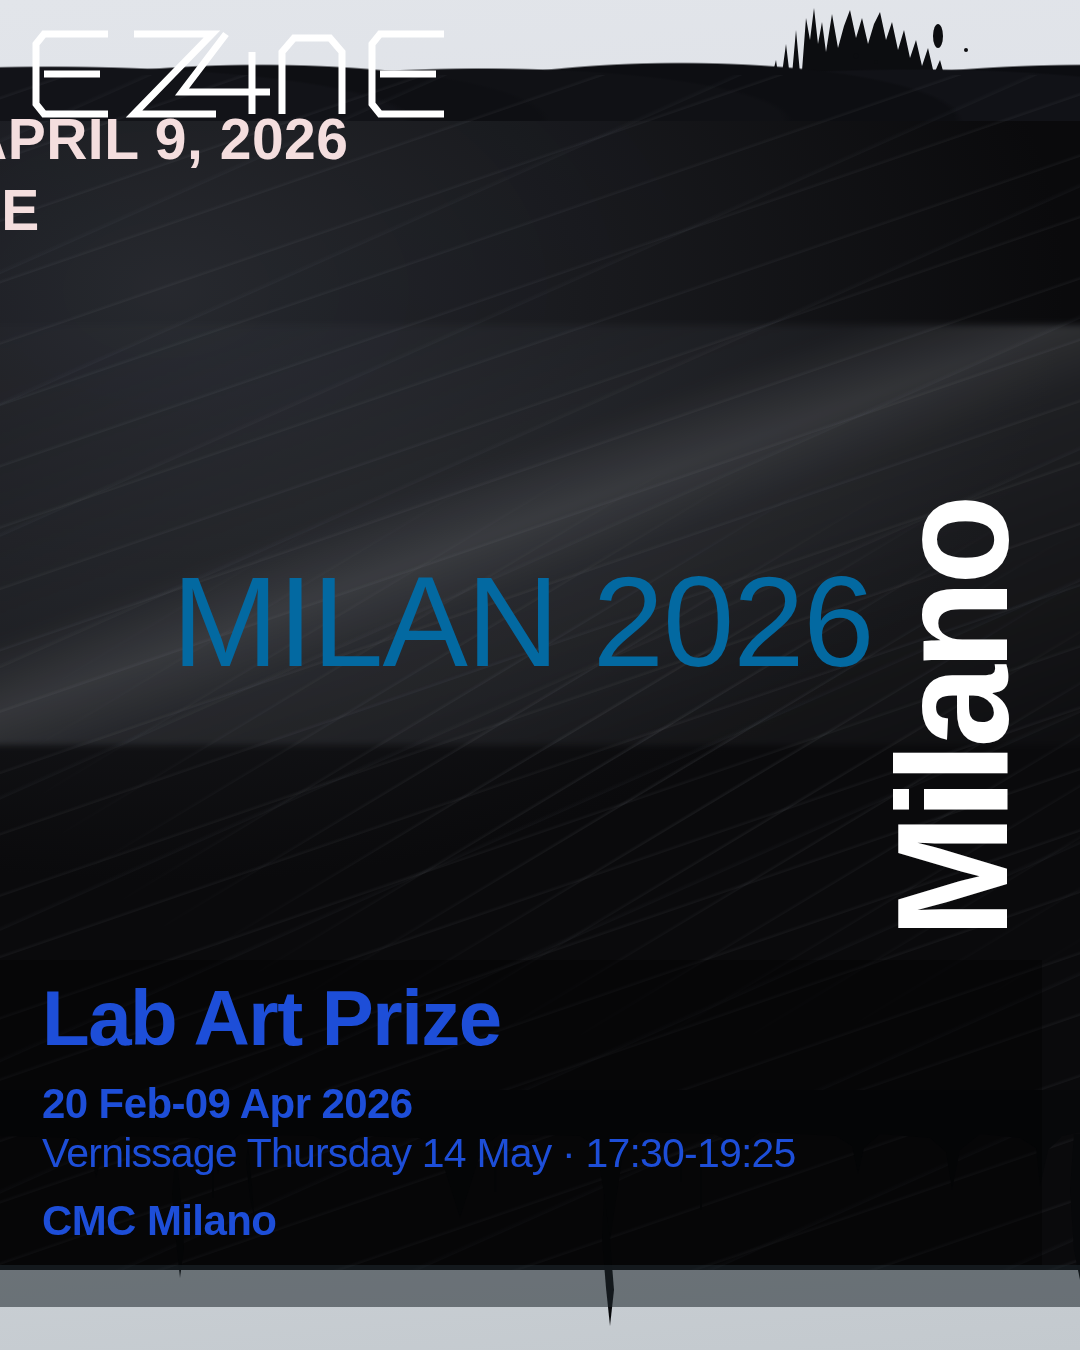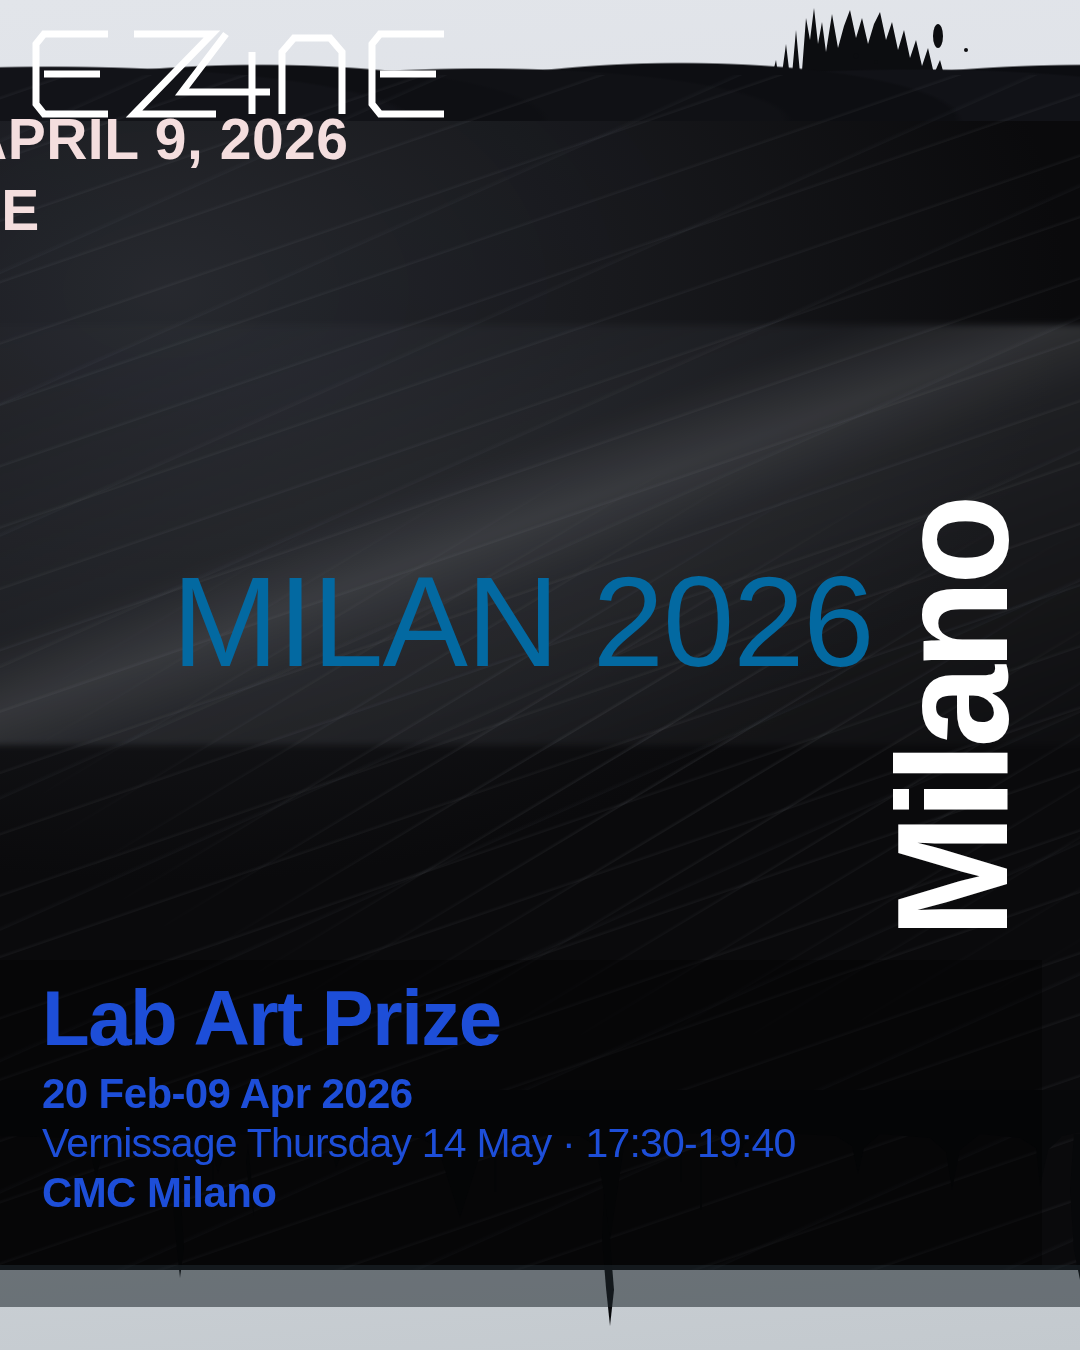--- a/index.html
+++ b/index.html
@@ -165,39 +165,39 @@
 
   .copy-title{
     font-family:"Liberation Sans", sans-serif;
     font-weight:700;
     font-size:78px;
     line-height:.98;
     letter-spacing:-1.5px;
     white-space:nowrap;
   }
   .copy-dates{
-    margin-top:16px;
+    margin-top:26px;
     font-family:"Liberation Sans", sans-serif;
     font-weight:700;
     font-size:42px;
     letter-spacing:-.6px;
     line-height:1.05;
     white-space:nowrap;
   }
   .copy-vern{
     margin-top:4px;
     font-family:"Liberation Sans", sans-serif;
     font-weight:400;
     font-size:41px;
     letter-spacing:-.8px;
     line-height:1.08;
     white-space:nowrap;
   }
   .copy-venue{
-    margin-top:6px;
+    margin-top:24px;
     font-family:"Liberation Sans", sans-serif;
     font-weight:700;
     font-size:42px;
     letter-spacing:-.6px;
     line-height:1.05;
     white-space:nowrap;
   }
 </style>
 </head>
 <body>
@@ -280,17 +280,17 @@
 
   <div class="milano-vert">
     <div class="milano-vert-inner">
       <span class="milano-text">Milano</span>
     </div>
   </div>
 
   <div class="copy">
     <div class="copy-title">Lab Art Prize</div>
     <div class="copy-dates">20 Feb-09 Apr 2026</div>
-    <div class="copy-vern">Vernissage Thursday 14 May · 17:30-19:40</div>
+    <div class="copy-vern">Vernissage Thursday 14 May · 17:30-19:25</div>
     <div class="copy-venue">CMC Milano</div>
   </div>
 
 </div>
 
 </body></html>

